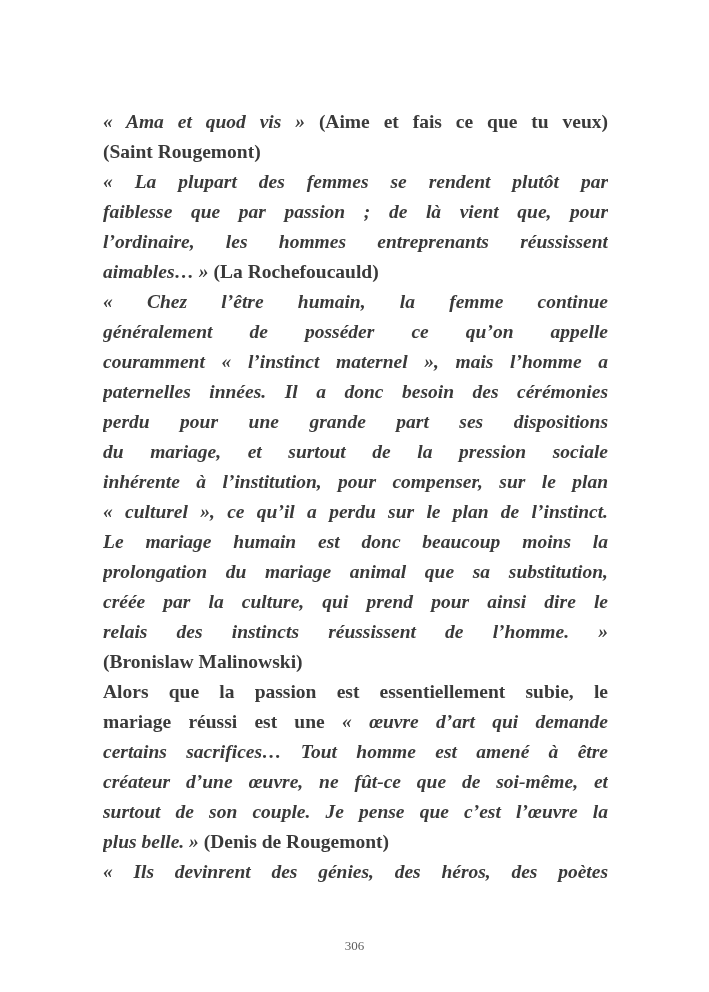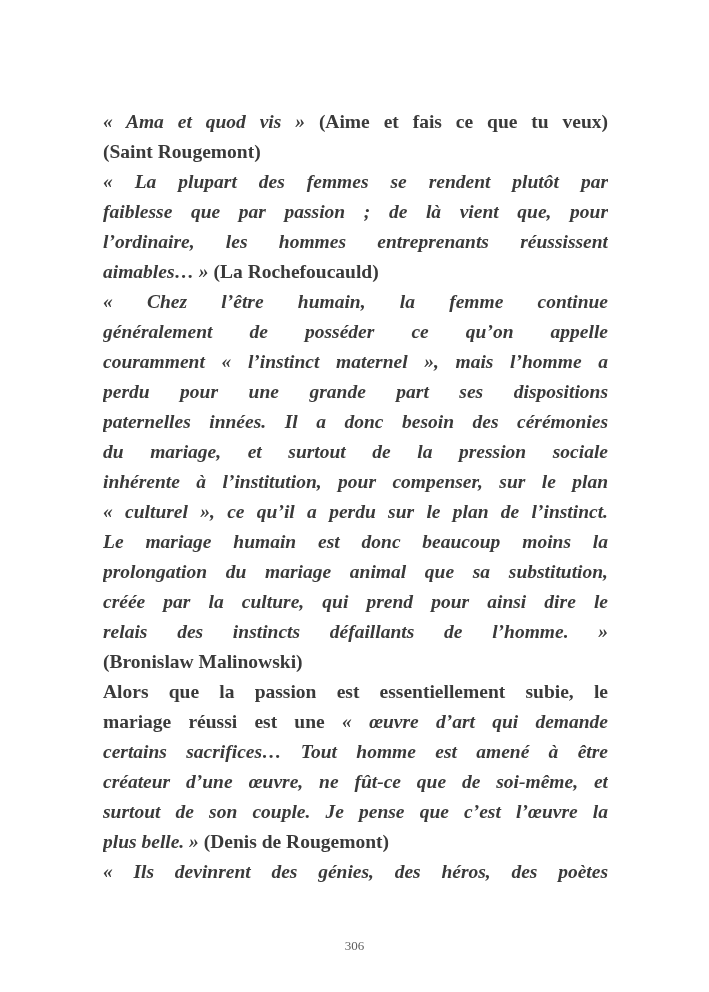--- a/index.html
+++ b/index.html
@@ -60,29 +60,29 @@
   <div class="text-block">
       <div class="line justify"><span class="seg italic">« Ama et quod vis » </span><span class="seg roman">(Aime et fais ce que tu veux)</span></div>
       <div class="line"><span class="seg roman">(Saint Rougemont)</span></div>
       <div class="line justify"><span class="seg italic">« La plupart des femmes se rendent plutôt par</span></div>
       <div class="line justify"><span class="seg italic">faiblesse que par passion ; de là vient que, pour</span></div>
       <div class="line justify"><span class="seg italic">l’ordinaire, les hommes entreprenants réussissent</span></div>
       <div class="line"><span class="seg italic">aimables… » </span><span class="seg roman">(La Rochefoucauld)</span></div>
       <div class="line justify"><span class="seg italic">« Chez l’être humain, la femme continue</span></div>
       <div class="line justify"><span class="seg italic">généralement de posséder ce qu’on appelle</span></div>
       <div class="line justify"><span class="seg italic">couramment « l’instinct maternel », mais l’homme a</span></div>
+      <div class="line justify"><span class="seg italic">paternelles innées. Il a donc besoin des cérémonies</span></div>
       <div class="line justify"><span class="seg italic">perdu pour une grande part ses dispositions</span></div>
-      <div class="line justify"><span class="seg italic">paternelles innées. Il a donc besoin des cérémonies</span></div>
       <div class="line justify"><span class="seg italic">du mariage, et surtout de la pression sociale</span></div>
       <div class="line justify"><span class="seg italic">inhérente à l’institution, pour compenser, sur le plan</span></div>
       <div class="line justify"><span class="seg italic">« culturel », ce qu’il a perdu sur le plan de l’instinct.</span></div>
       <div class="line justify"><span class="seg italic">Le mariage humain est donc beaucoup moins la</span></div>
       <div class="line justify"><span class="seg italic">prolongation du mariage animal que sa substitution,</span></div>
       <div class="line justify"><span class="seg italic">créée par la culture, qui prend pour ainsi dire le</span></div>
-      <div class="line justify"><span class="seg italic">relais des instincts défaillants de l’homme. »</span></div>
+      <div class="line justify"><span class="seg italic">relais des instincts réussissent de l’homme. »</span></div>
       <div class="line"><span class="seg roman">(Bronislaw Malinowski)</span></div>
       <div class="line justify"><span class="seg roman">Alors que la passion est essentiellement subie, le</span></div>
       <div class="line justify"><span class="seg roman">mariage réussi est une </span><span class="seg italic">« œuvre d’art qui demande</span></div>
       <div class="line justify"><span class="seg italic">certains sacrifices… Tout homme est amené à être</span></div>
       <div class="line justify"><span class="seg italic">créateur d’une œuvre, ne fût-ce que de soi-même, et</span></div>
       <div class="line justify"><span class="seg italic">surtout de son couple. Je pense que c’est l’œuvre la</span></div>
       <div class="line"><span class="seg italic">plus belle. » </span><span class="seg roman">(Denis de Rougemont)</span></div>
       <div class="line justify"><span class="seg italic">« Ils devinrent des génies, des héros, des poètes</span></div>
     </div>
   <div class="footer">306</div>

